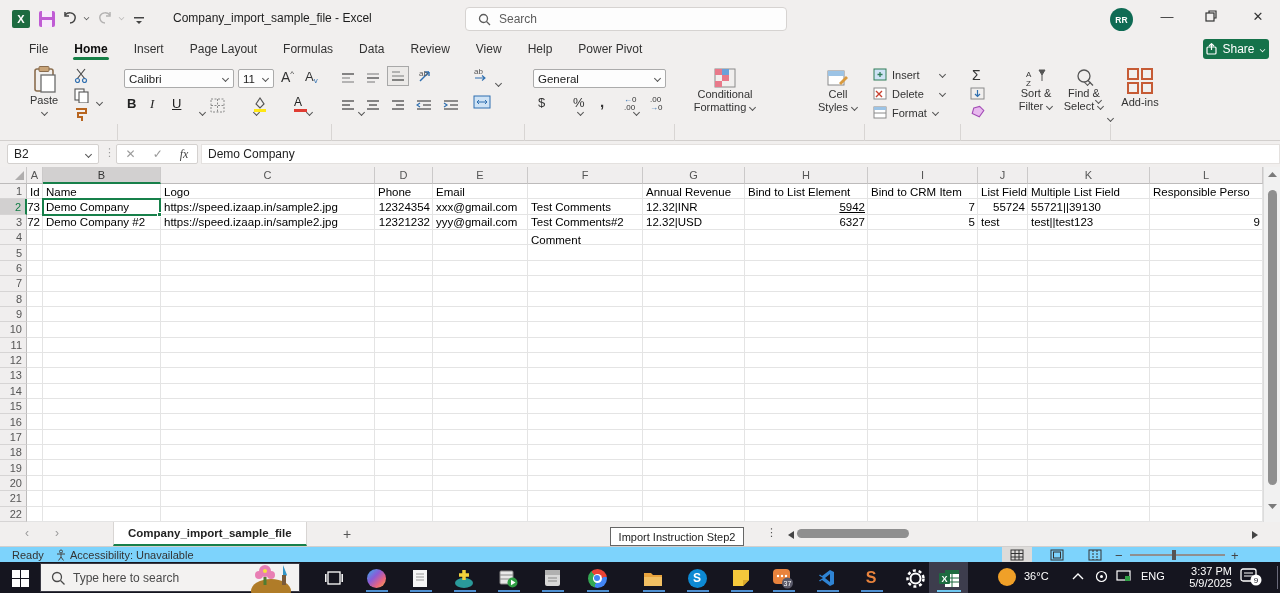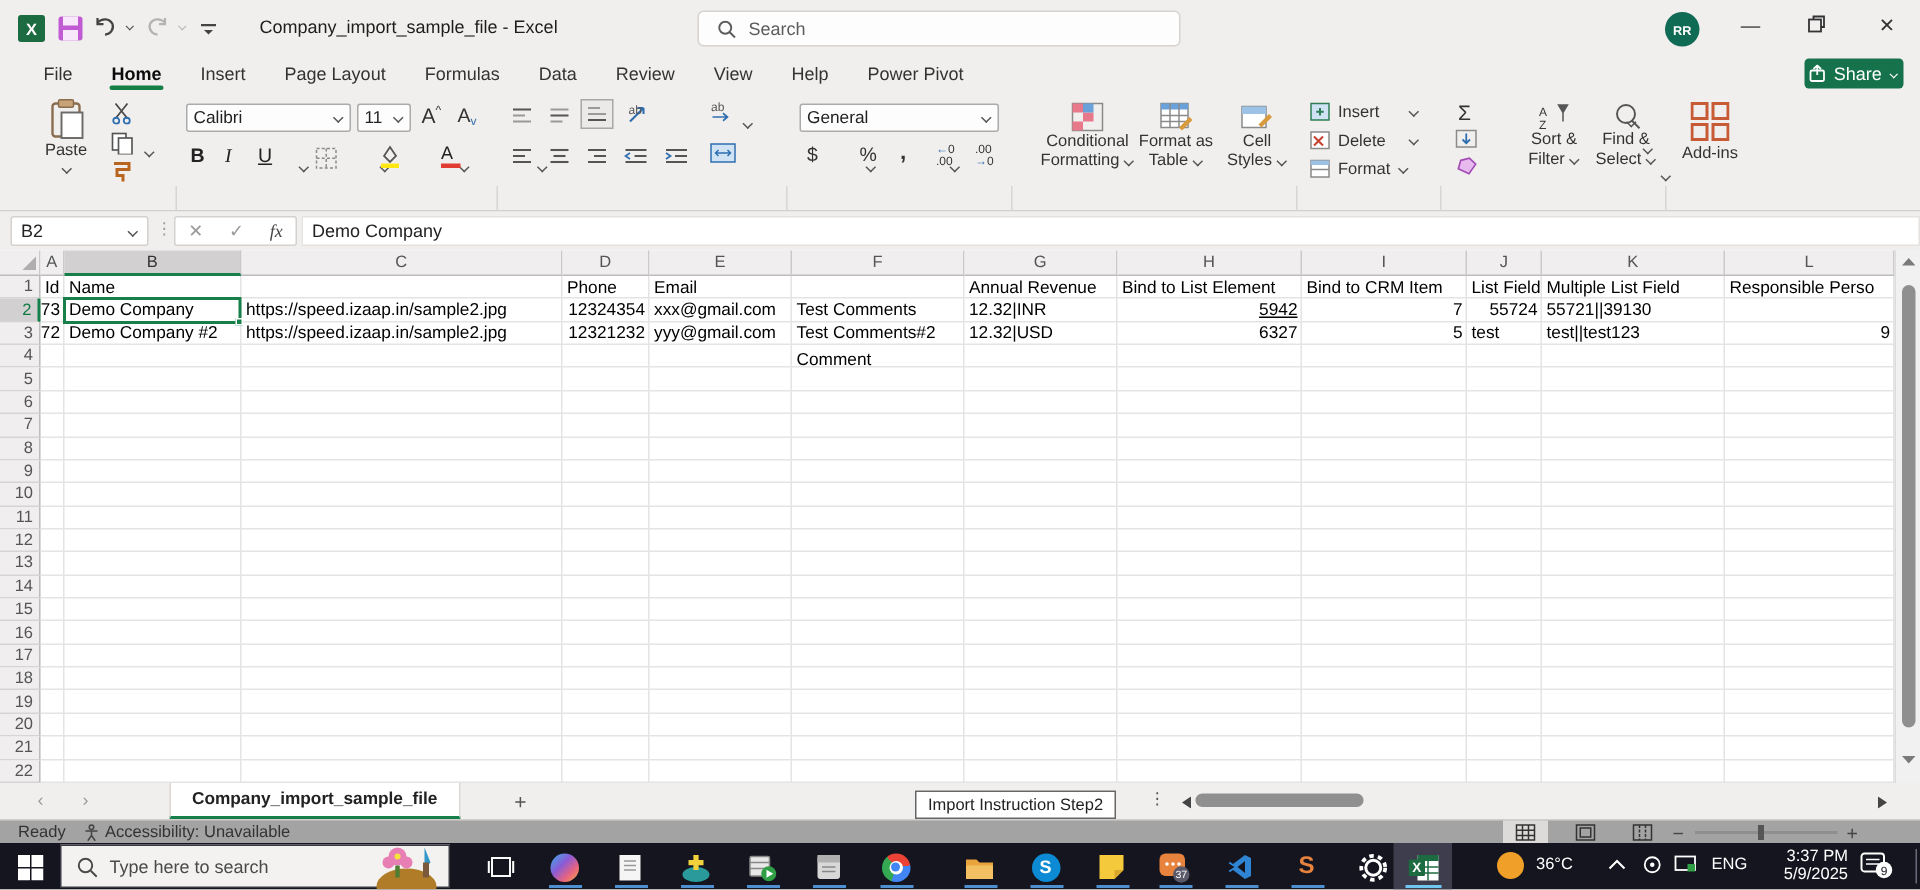--- a/index.html
+++ b/index.html
@@ -57,21 +57,21 @@
 
 #sheetbar { top:522px; left:0; width:1280px; height:24px; background:#f1efee; }
 .snav { font-size:12px; color:#9a9a9a; top:4px; }
 #sheettab { position:absolute; left:113px; top:0; height:24px; background:#fff; border-left:1px solid #d8d5d3; border-right:1px solid #d8d5d3; display:flex; align-items:center; padding:0 14px; font-size:11.5px; font-weight:bold; color:#222; border-bottom:2px solid #17804a; }
 #addsheet { position:absolute; left:338px; top:3px; width:18px; height:18px; color:#555; font-size:14px; display:flex; align-items:center; justify-content:center; }
 #importbox { position:absolute; left:610px; top:5px; width:134px; height:19px; border:1px solid #666; background:#fff; font-size:11px; color:#222; display:flex; align-items:center; justify-content:center; }
 #hthumb { position:absolute; left:797px; top:7px; width:112px; height:9px; background:#8f8f8f; border-radius:5px; }
 .harr { top:7px; }
 
 
-#statusbar { top:546px; left:0; width:1280px; height:16px; background:#a3a3a3; border-top:1px solid #d2cfcd; font-size:11px; color:#333; }
+#statusbar { top:546px; left:0; width:1280px; height:16px; background:#7dd3fc; border-top:1px solid #d2cfcd; font-size:11px; color:#333; }
 
 
 #taskbar { top:562px; left:0; width:1280px; height:31px; background:#15151f; }
 .tbicon { top:4px; width:24px; height:24px; display:flex; align-items:center; justify-content:center; }
 .runline { top:28px; height:2px; background:#4e8fd0; }
 #tsearch { position:absolute; left:40px; top:1px; width:260px; height:29px; background:#f3f2f1; border:1px solid #3a3a44; display:flex; align-items:center; padding-left:10px; gap:8px; font-size:12px; color:#4a4a4a; }
 .traytxt { color:#fff; font-size:11px; }
 </style>
 </head>
 <body>
@@ -309,36 +309,20 @@
       <svg width="22" height="20">
           <rect x="1" y="1" width="20" height="18" fill="none" stroke="#8a8a8a"></rect>
           <rect x="1" y="1" width="7" height="6" fill="#e8798a"></rect>
           <rect x="8" y="7" width="7" height="6" fill="#e8798a"></rect>
           <rect x="8" y="1" width="7" height="6" fill="#6ba1d9"></rect>
           <rect x="1" y="13" width="7" height="6" fill="#e8798a"></rect>
         </svg>
       <span>Conditional</span>
         <span style="display:flex;align-items:center;gap:3px;">
           <span>Formatting</span>
-          <span class="chev"></span>
-        </span>
-    </div>
-    <div class="abs bigbtn" style="left:748px;top:8px;width:72px;">
-      <svg width="22" height="20">
-          <rect x="1" y="1" width="18" height="16" fill="#fff" stroke="#8a8a8a"></rect>
-          <rect x="1" y="1" width="18" height="4" fill="#6ba1d9"></rect>
-          <line x1="7" y1="1" x2="7" y2="17" stroke="#8a8a8a"></line>
-          <line x1="13" y1="1" x2="13" y2="17" stroke="#8a8a8a"></line>
-          <line x1="1" y1="9" x2="19" y2="9" stroke="#8a8a8a"></line>
-          <line x1="1" y1="13" x2="19" y2="13" stroke="#8a8a8a"></line>
-          <path d="M13 17 L20 10 L22 12 L15 19 Z" fill="#d99a3e"></path>
-        </svg>
-      <span>Format as</span>
-        <span style="display:flex;align-items:center;gap:3px;">
-          <span>Table</span>
           <span class="chev"></span>
         </span>
     </div>
     <div class="abs bigbtn" style="left:812px;top:8px;width:52px;">
       <svg width="22" height="20">
           <rect x="1" y="3" width="16" height="14" fill="#fff" stroke="#8a8a8a"></rect>
           <rect x="1" y="3" width="16" height="5" fill="#9cc3e5"></rect>
           <path d="M12 15 L19 8 L21 10 L14 17 Z" fill="#d99a3e"></path>
         </svg>
       <span>Cell</span>
@@ -514,20 +498,21 @@
       <div class="vline abs" style="left: 527px; top: 17px; height: 337.92px;"></div>
       <div class="vline abs" style="left: 642px; top: 17px; height: 337.92px;"></div>
       <div class="vline abs" style="left: 744px; top: 17px; height: 337.92px;"></div>
       <div class="vline abs" style="left: 867px; top: 17px; height: 337.92px;"></div>
       <div class="vline abs" style="left: 977px; top: 17px; height: 337.92px;"></div>
       <div class="vline abs" style="left: 1027px; top: 17px; height: 337.92px;"></div>
       <div class="vline abs" style="left: 1149px; top: 17px; height: 337.92px;"></div>
       <div class="vline abs" style="left: 1262px; top: 17px; height: 337.92px;"></div>
       <div class="cell abs" style="left: 27px; top: 17px; width: 16px; height: 15.36px;">Id</div>
       <div class="cell abs" style="left: 43px; top: 17px; width: 118px; height: 15.36px;">Name</div>
+      <div class="cell abs" style="left: 161px; top: 17px; width: 214px; height: 15.36px;">Logo</div>
       <div class="cell abs" style="left: 375px; top: 17px; width: 58px; height: 15.36px;">Phone</div>
       <div class="cell abs" style="left: 433px; top: 17px; width: 95px; height: 15.36px;">Email</div>
       <div class="cell abs" style="left: 528px; top: 17px; width: 115px; height: 15.36px; margin-top: 48px;">Comment</div>
       <div class="cell abs" style="left: 643px; top: 17px; width: 102px; height: 15.36px;">Annual Revenue</div>
       <div class="cell abs" style="left: 745px; top: 17px; width: 123px; height: 15.36px;">Bind to List Element</div>
       <div class="cell abs" style="left: 868px; top: 17px; width: 110px; height: 15.36px;">Bind to CRM Item</div>
       <div class="cell abs" style="left: 978px; top: 17px; width: 50px; height: 15.36px;">List Field</div>
       <div class="cell abs" style="left: 1028px; top: 17px; width: 122px; height: 15.36px;">Multiple List Field</div>
       <div class="cell abs" style="left: 1150px; top: 17px; width: 113px; height: 15.36px;">Responsible Perso</div>
       <div class="cell abs r" style="left: 27px; top: 32.36px; width: 16px; height: 15.36px;">73</div>

